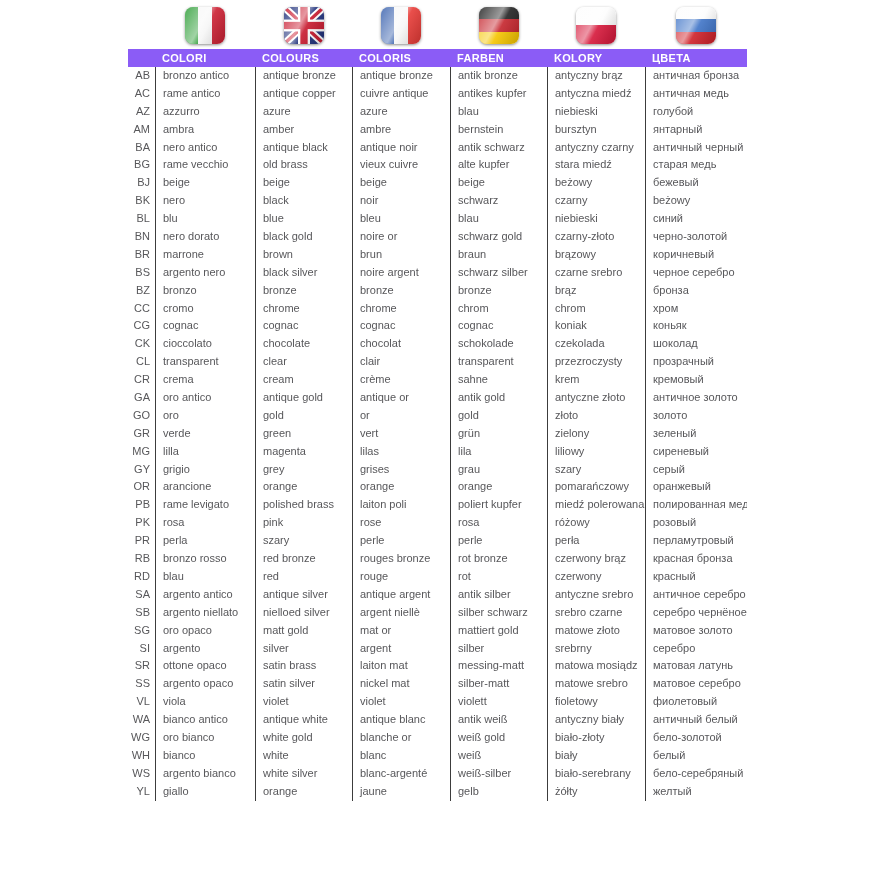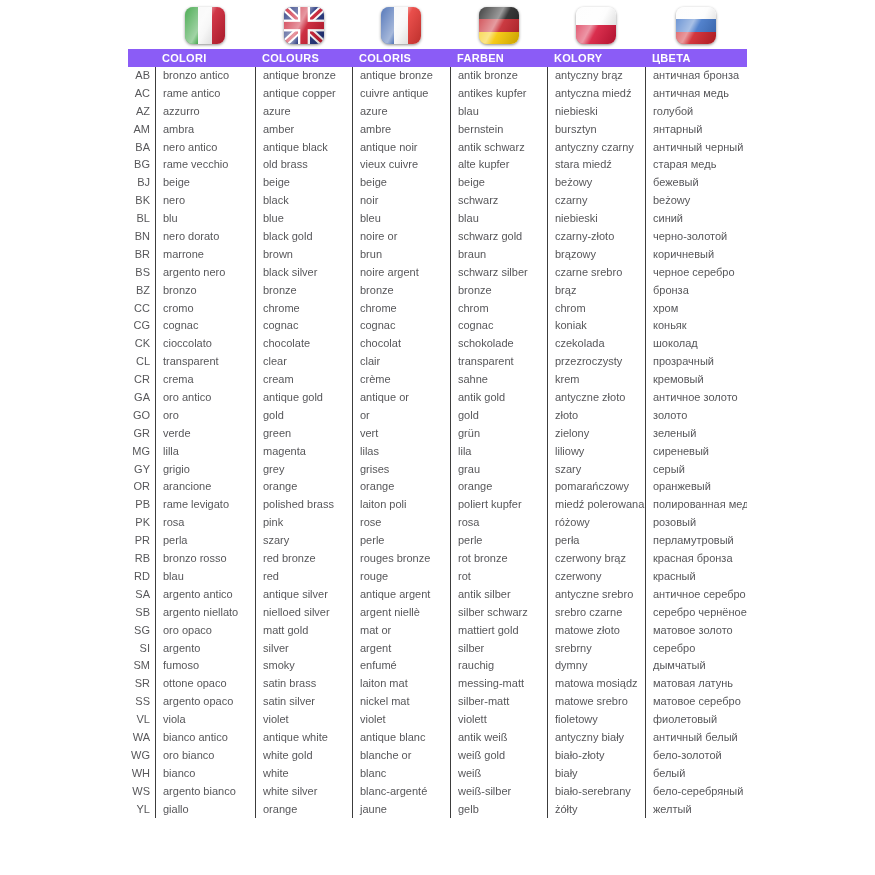--- a/index.html
+++ b/index.html
@@ -381,29 +381,20 @@
         <div class="grid row">
           <div class="cell code">SI</div>
           <div class="cell lang">argento</div>
           <div class="cell lang">silver</div>
           <div class="cell lang">argent</div>
           <div class="cell lang">silber</div>
           <div class="cell lang">srebrny</div>
           <div class="cell lang">серебро</div>
         </div>
         <div class="grid row">
-          <div class="cell code">SM</div>
-          <div class="cell lang">fumoso</div>
-          <div class="cell lang">smoky</div>
-          <div class="cell lang">enfumé</div>
-          <div class="cell lang">rauchig</div>
-          <div class="cell lang">dymny</div>
-          <div class="cell lang">дымчатый</div>
-        </div>
-        <div class="grid row">
           <div class="cell code">SR</div>
           <div class="cell lang">ottone opaco</div>
           <div class="cell lang">satin brass</div>
           <div class="cell lang">laiton mat</div>
           <div class="cell lang">messing-matt</div>
           <div class="cell lang">matowa mosiądz</div>
           <div class="cell lang">матовая латунь</div>
         </div>
         <div class="grid row">
           <div class="cell code">SS</div>

